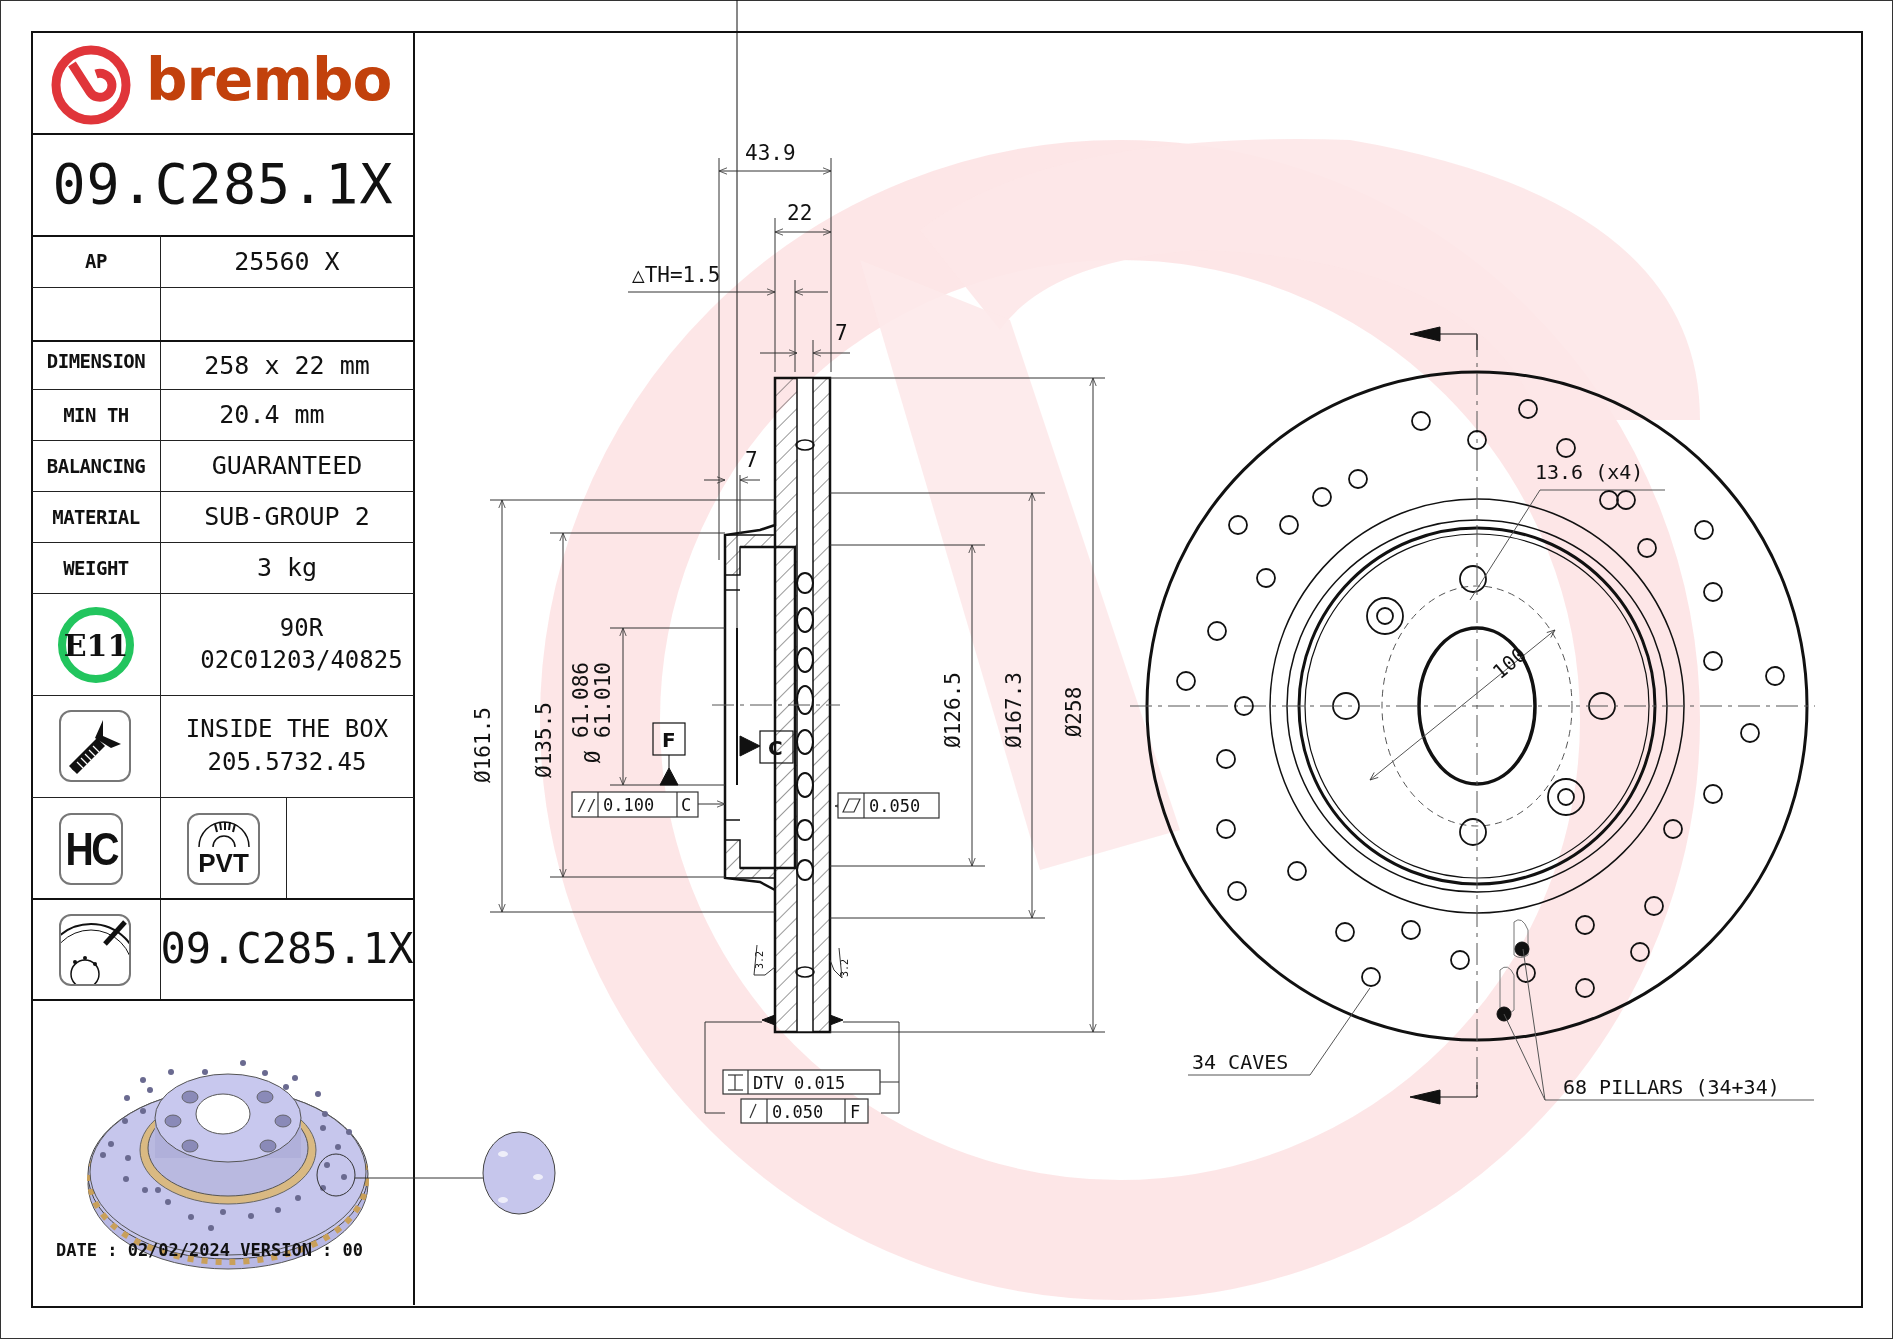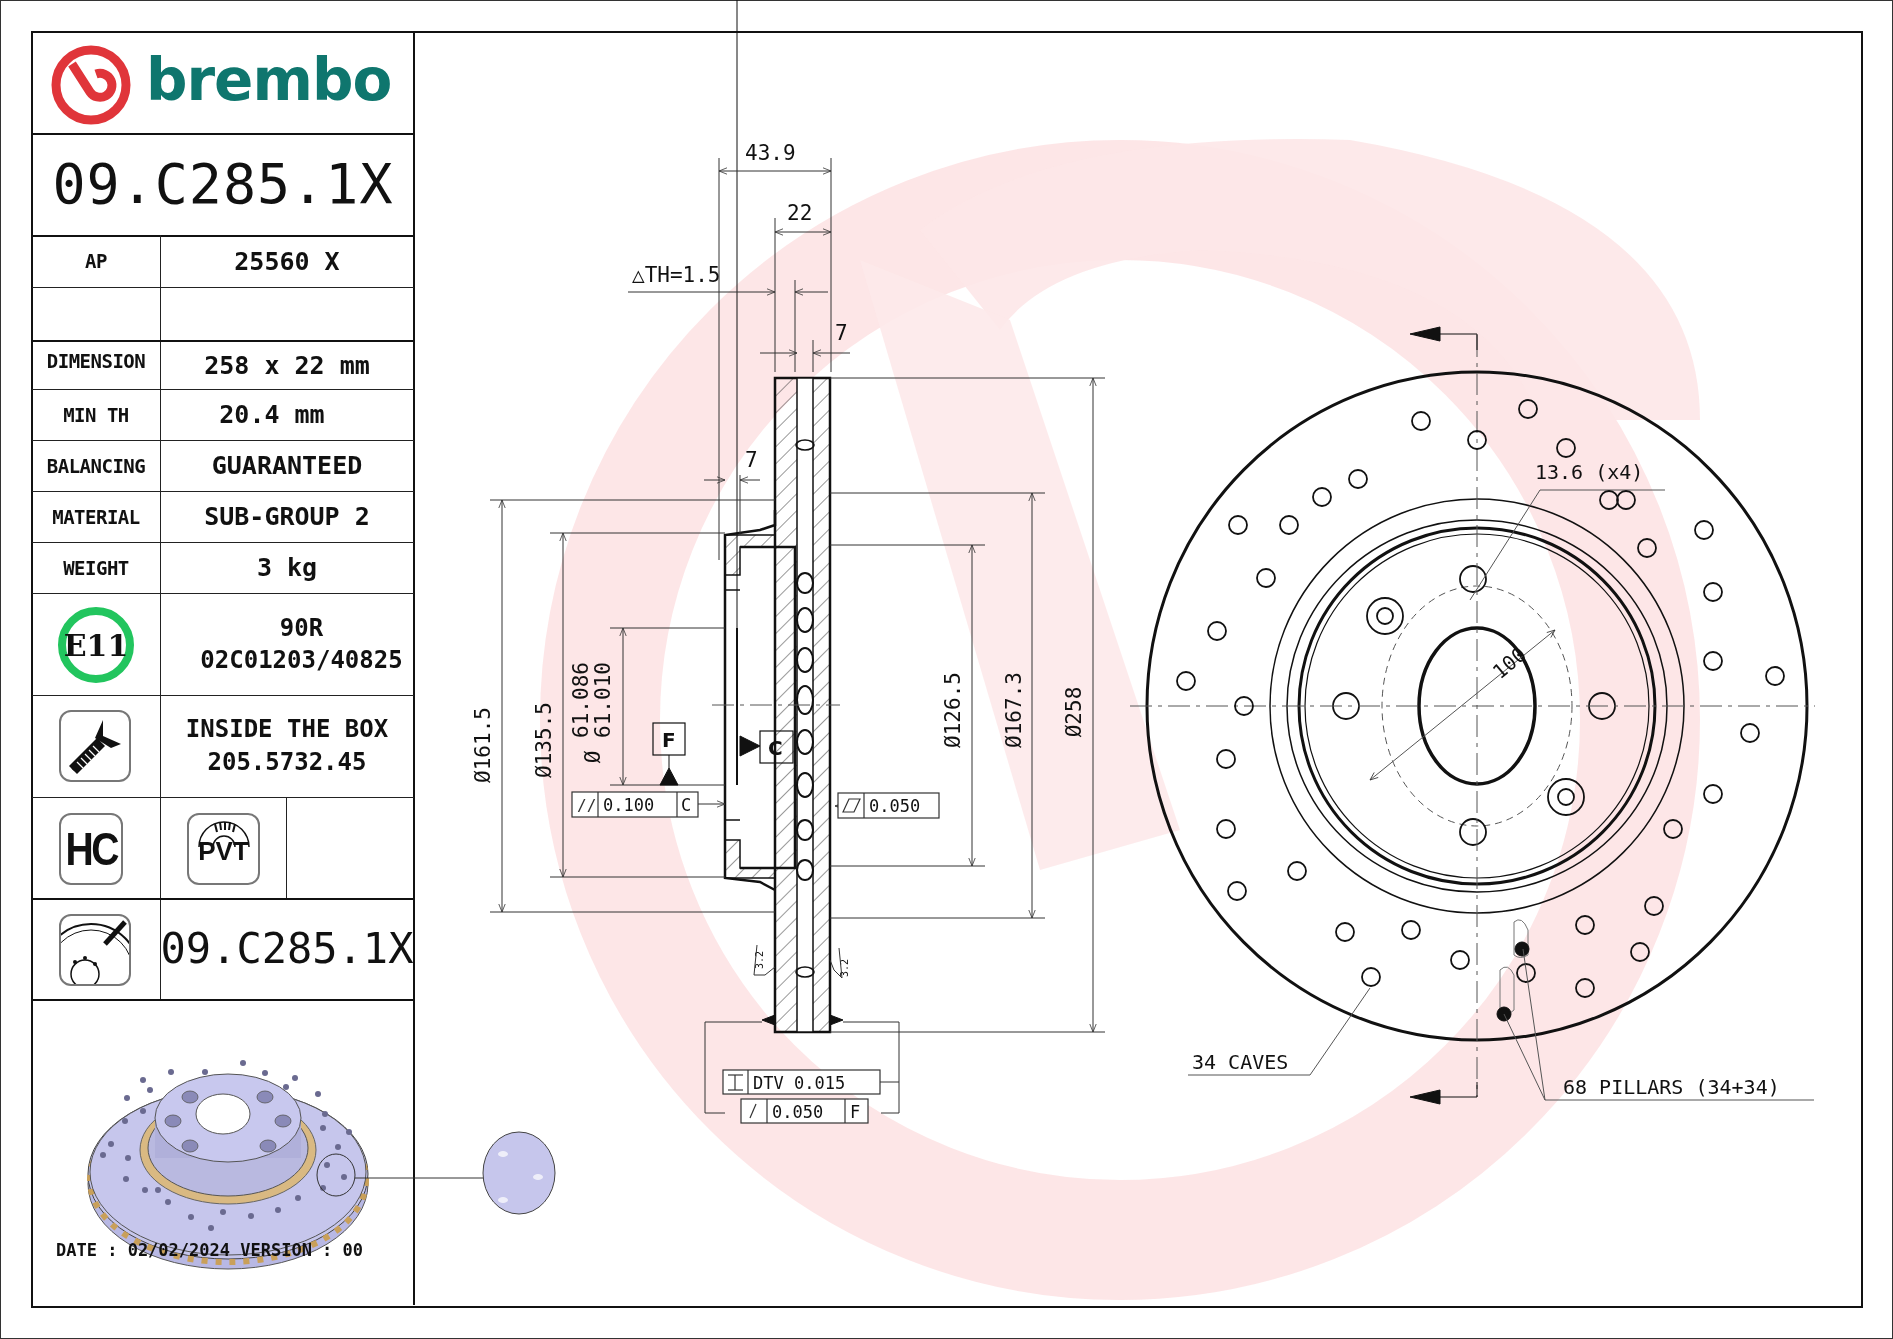--- a/index.html
+++ b/index.html
@@ -3,31 +3,31 @@
 <meta charset="utf-8">
 <style>
   html,body{margin:0;padding:0;background:#fff;}
   body{width:1893px;height:1339px;position:relative;overflow:hidden;font-family:"Liberation Sans","DejaVu Sans",sans-serif;color:#111;}
   .outer{position:absolute;left:0;top:0;width:1891px;height:1337px;border:1px solid #333;}
   .inner{position:absolute;left:31px;top:31px;width:1828px;height:1273px;border:2px solid #111;}
   #watermark{position:absolute;left:0;top:0;}
   #drawing{position:absolute;left:0;top:0;}
   .cell{position:absolute;display:flex;align-items:center;justify-content:center;text-align:center;box-sizing:border-box;}
   .lbl{font-family:"DejaVu Sans Mono","Liberation Mono",monospace;font-weight:bold;font-size:19px;letter-spacing:-0.5px;}
-  .val{font-family:"DejaVu Sans Mono","Liberation Mono",monospace;font-size:25px;font-weight:bold;}
+  .val{font-family:"DejaVu Sans Mono","Liberation Mono",monospace;font-size:25px;}
   .pn{font-family:"DejaVu Sans Mono","Liberation Mono",monospace;font-size:55px;letter-spacing:1px;}
   .pn2{font-family:"DejaVu Sans Mono","Liberation Mono",monospace;font-size:42px;}
   .hline{position:absolute;height:0;border-top:1px solid #222;}
   .hline.thick{border-top:2px solid #111;}
   .vline{position:absolute;width:0;border-left:1px solid #222;}
   .vline.thick{border-left:2px solid #111;}
   .icon-box{position:absolute;border:2px solid #777;border-radius:12px;box-sizing:border-box;background:#fff;display:flex;align-items:center;justify-content:center;}
   .footer{position:absolute;left:56px;top:1240px;font-family:"DejaVu Sans Mono","Liberation Mono",monospace;font-weight:bold;font-size:17px;}
   .dimtxt{font-family:"DejaVu Sans Mono","Liberation Mono",monospace;font-size:21px;}
-  .logo-text{position:absolute;left:146px;top:46px;font-family:"DejaVu Sans","Liberation Sans",sans-serif;font-weight:bold;font-size:58px;color:#0f766e;letter-spacing:-1px;}
+  .logo-text{position:absolute;left:146px;top:46px;font-family:"DejaVu Sans","Liberation Sans",sans-serif;font-weight:bold;font-size:58px;color:#c2410c;letter-spacing:-1px;}
 </style>
 </head>
 <body>
 
 <svg id="watermark" width="1893" height="1339" viewBox="0 0 1893 1339">
   <g fill="none" stroke="#fde3e4" stroke-width="120" opacity="0.9">
     <circle cx="1120" cy="720" r="520"></circle>
   </g>
   <path d="M920 230 Q1050 130 1350 140 Q1700 200 1700 420 L1540 420 Q1480 260 1200 250 Q1050 260 1000 330 Z" fill="#fde7e8" opacity="0.9"></path>
   <path d="M860 260 L1010 320 L1180 830 L1040 870 Z" fill="#fde9ea" opacity="0.9"></path>
@@ -108,21 +108,21 @@
   <div class="cell val" style="left:160px;top:695px;width:254px;height:102px;flex-direction:column;line-height:33px;font-size:24px;">
     <span>INSIDE THE BOX</span>
     <span>205.5732.45</span>
   </div>
   <div class="hline" style="left:32px;top:797px;width:382px;"></div>
 
   <div class="icon-box" style="left:59px;top:813px;width:64px;height:72px;">
     <span style="font-family:'Liberation Sans',sans-serif;font-weight:bold;font-size:46px;letter-spacing:-3px;transform:scaleX(0.85);">HC</span>
   </div>
   <div class="vline" style="left:286px;top:797px;height:101px;"></div>
-  <div class="icon-box" style="left:187px;top:813px;width:73px;height:72px;flex-direction:column;justify-content:flex-end;padding-bottom:16px;">
+  <div class="icon-box" style="left:187px;top:813px;width:73px;height:72px;flex-direction:column;justify-content:flex-end;padding-bottom:4px;">
     <svg width="58" height="30" viewBox="0 0 58 30" style="position:absolute;top:4px;left:6px;">
       <path d="M4 28 A25 25 0 0 1 54 28" fill="none" stroke="#111" stroke-width="1.5"></path>
       <path d="M18 28 A11 11 0 0 1 40 28" fill="none" stroke="#111" stroke-width="1.5"></path>
       <g stroke="#111" stroke-width="2">
           <line x1="20" y1="5" x2="22" y2="13"></line>
           <line x1="25" y1="3" x2="26" y2="11"></line>
           <line x1="30" y1="3" x2="30" y2="11"></line>
           <line x1="35" y1="3" x2="34" y2="11"></line>
           <line x1="40" y1="5" x2="38" y2="13"></line>
         </g>

